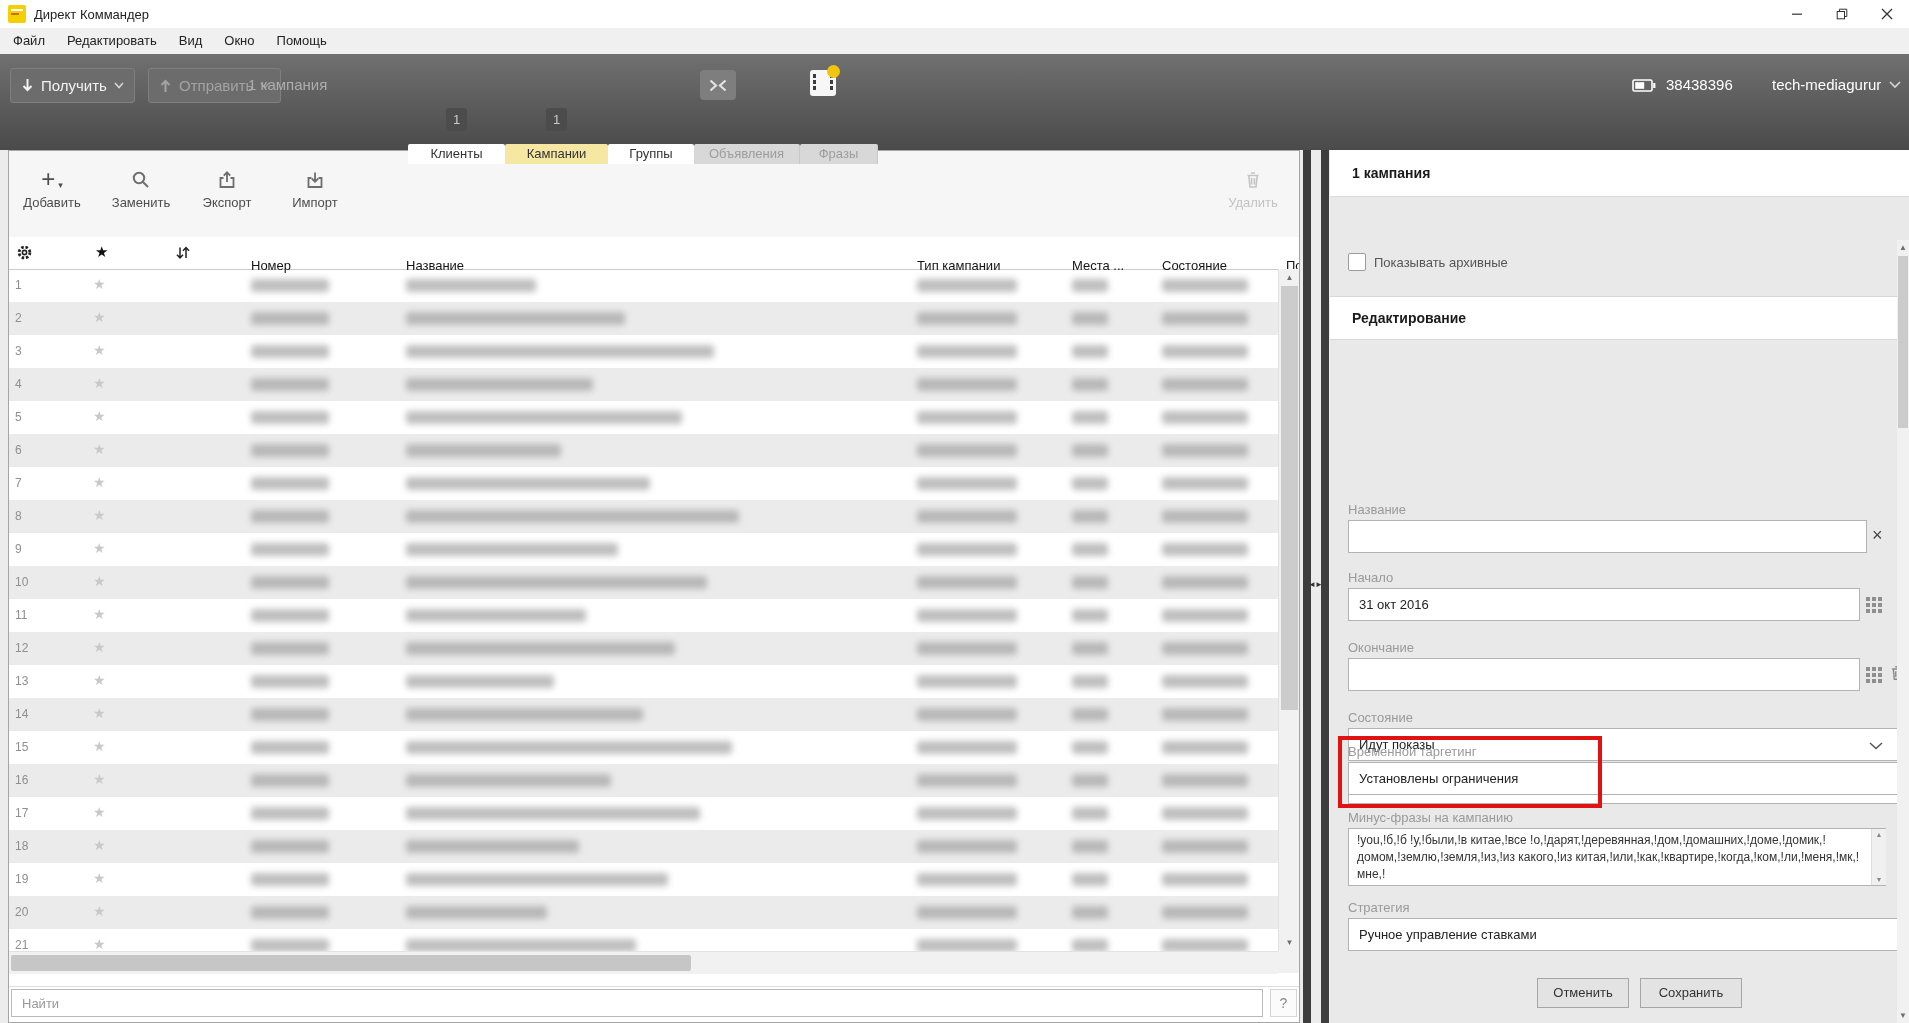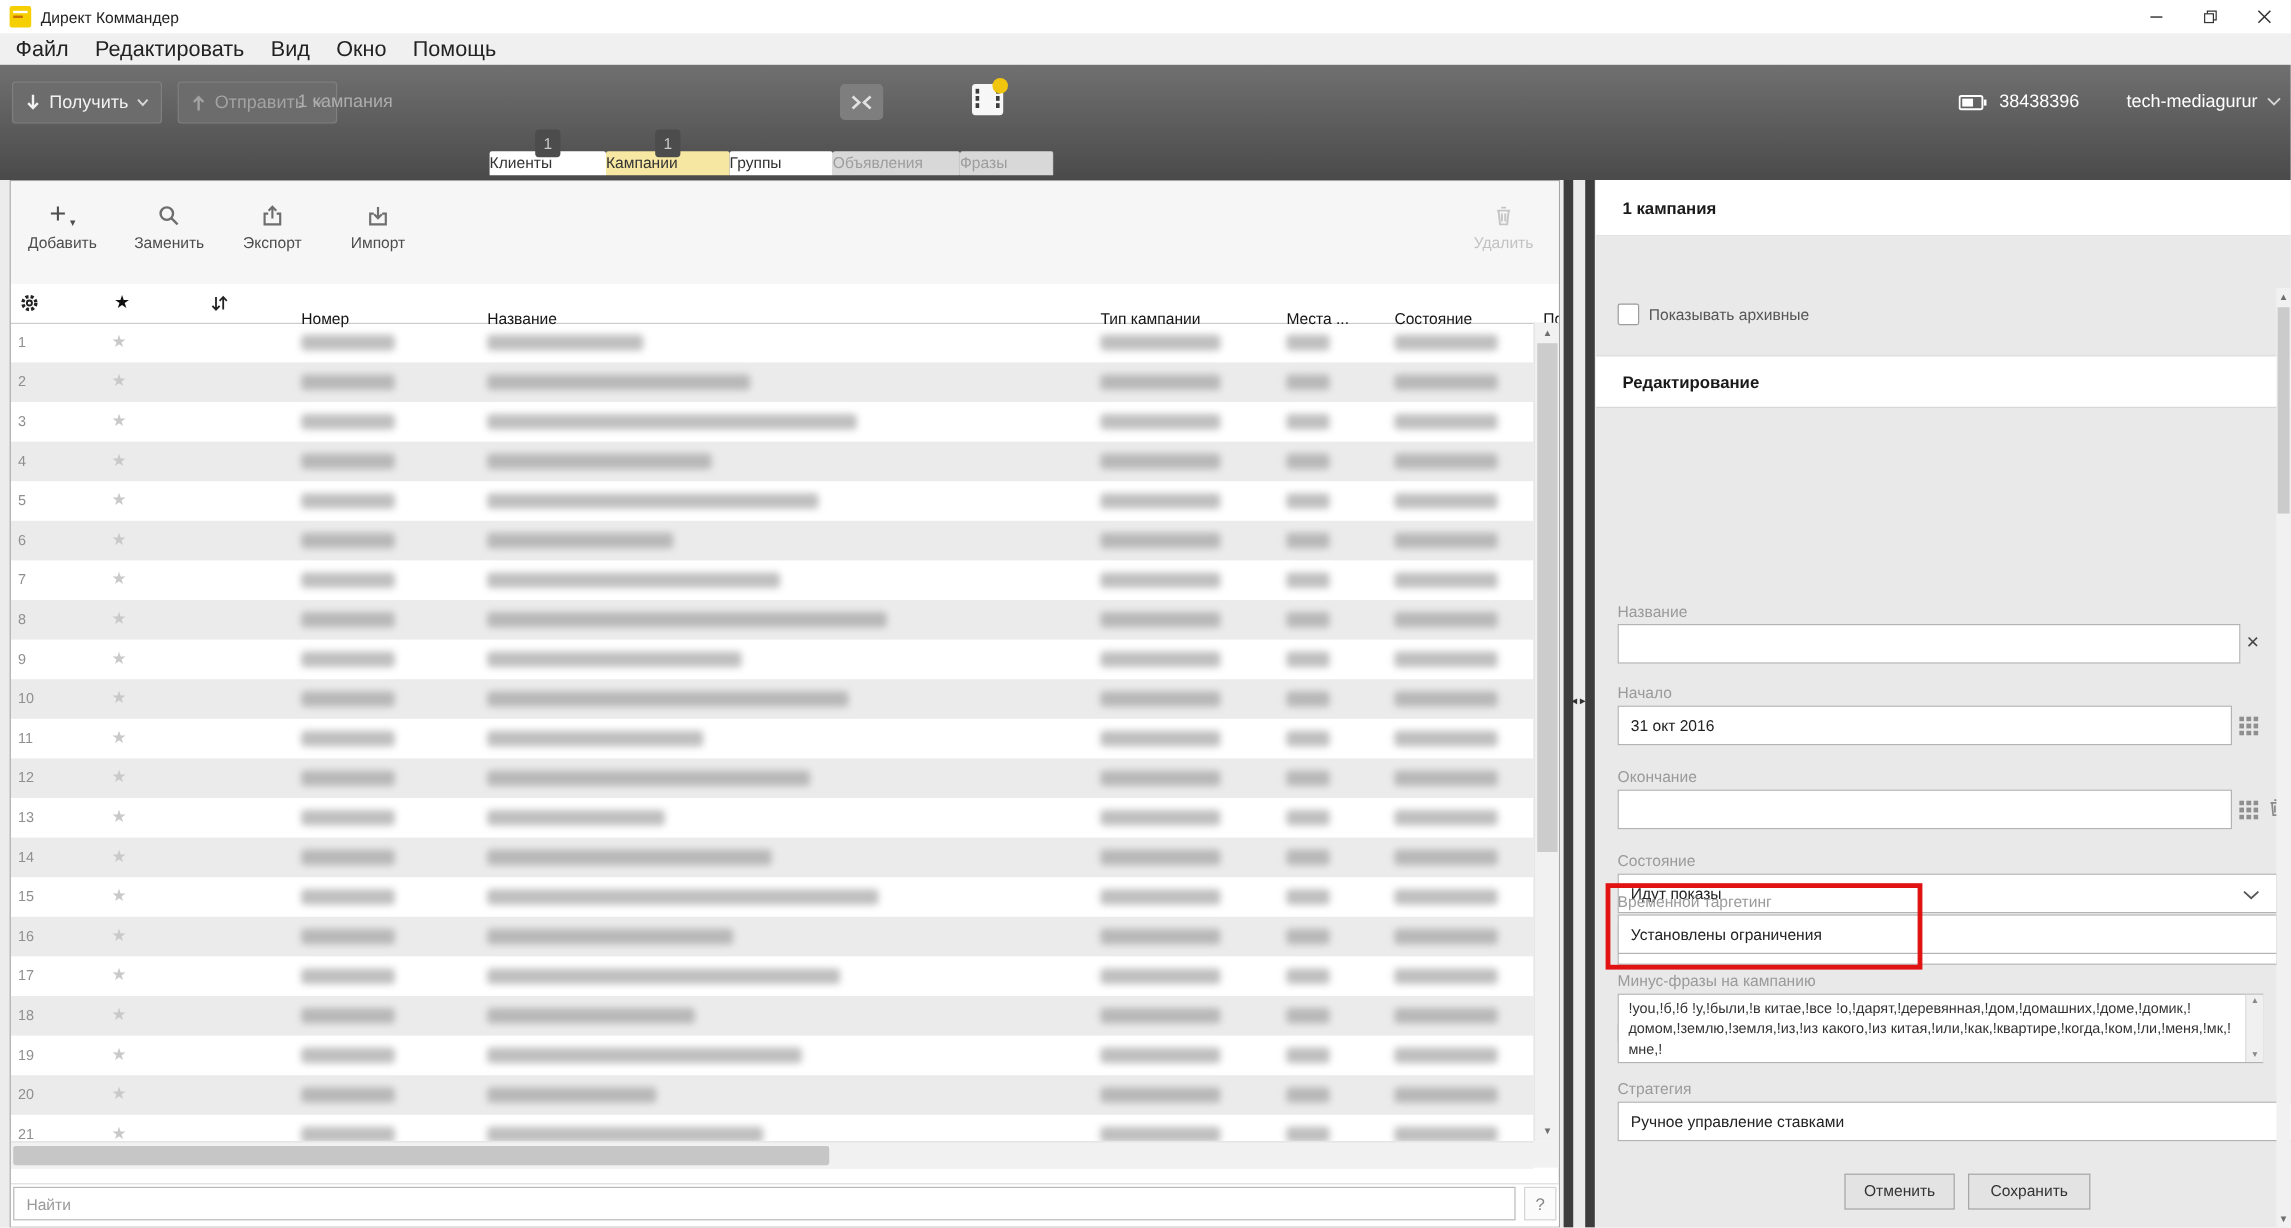--- a/index.html
+++ b/index.html
@@ -7,41 +7,41 @@
        font-family:"Liberation Sans",sans-serif;-webkit-font-smoothing:antialiased}
   
   .titlebar{position:absolute;left:0;top:0;width:1909px;height:28px;background:#fff}
   .appicon{position:absolute;left:8px;top:5px;width:18px;height:18px;background:#f6cf00;border-radius:2px}
   .appicon:before{content:"";position:absolute;left:3px;top:4px;width:12px;height:2px;background:#fff}
   .appicon:after{content:"";position:absolute;left:3px;top:8px;width:8px;height:2px;background:#c96e00}
   .apptitle{position:absolute;left:34px;top:7px;font-size:13px;color:#222}
   .winbtn{position:absolute;top:0;width:45px;height:28px;display:flex;align-items:center;justify-content:center}
   
   .menubar{position:absolute;left:0;top:28px;width:1909px;height:26px;background:#f0f0f0;border-bottom:1px solid #e3e3e3}
-  .menuitem{display:inline-block;padding:0 11px;font-size:18px;line-height:26px;color:#222}
+  .menuitem{display:inline-block;padding:0 11px;font-size:13px;line-height:26px;color:#222}
   .menuitem:first-child{margin-left:2px}
   
   .darkband{position:absolute;left:0;top:54px;width:1909px;height:96px;background:linear-gradient(#707070,#4a4a4a)}
   .dbtn{position:absolute;top:14px;height:33px;display:inline-flex;align-items:center;gap:7px;
         background:#6c6c6c;border:1px solid #7f7f7f;border-radius:3px;padding:0 10px;font-size:15px;color:#f2f2f2}
   .dbtn.disabled{color:#a3a3a3}
   .sel-label{position:absolute;left:248px;top:22px;font-size:15px;color:#adadad}
   .collapsebtn{position:absolute;left:700px;top:16px;width:36px;height:30px;background:#7e7e7e;border-radius:4px;
         display:flex;align-items:center;justify-content:center}
   .filmicon{position:absolute;left:810px;top:14px;width:28px;height:28px}
   .filmrect{position:absolute;left:0;top:2px;width:26px;height:26px;background:#f7f7f7;border-radius:3px}
   .filmrect i{position:absolute;width:3px;height:4px;background:#3c3c3c}
   .filmdot{position:absolute;left:17px;top:-3px;width:13px;height:13px;border-radius:50%;background:#f1c40e}
   .points{position:absolute;left:1666px;top:22px;font-size:15px;color:#fff}
   .account{position:absolute;left:1772px;top:22px;font-size:15px;color:#fff;display:flex;align-items:center;gap:8px}
   .batticon{position:absolute;left:1632px;top:25px}
   
   .badge{position:absolute;top:108px;width:21px;height:23px;background:#4c4c4c;border-radius:3px;
          color:#c9c9c9;font-size:13px;text-align:center;line-height:23px;z-index:3}
-  .tab{position:absolute;top:126px;height:20px;line-height:20px;text-align:left;font-size:13px;
+  .tab{position:absolute;top:144px;height:20px;line-height:20px;text-align:center;font-size:13px;
        border-radius:2px 2px 0 0;z-index:3;box-sizing:border-box}
   .tab.normal{background:#fff;color:#333}
   .tab.active{background:#f6e7a2;color:#333}
   .tab.disabled{background:#d8d8d8;color:#9d9d9d;border-right:1px solid #c8c8c8}
   
   .lpanel{position:absolute;left:8px;top:150px;width:1292px;height:873px;background:#fff;
           border:1px solid #a5a5a5;box-sizing:border-box;overflow:hidden}
   .ltoolbar{position:absolute;left:0;top:0;width:100%;height:86px;background:#f6f6f6}
   .tbtn{position:absolute;top:13px;width:78px;height:62px;display:flex;flex-direction:column;align-items:center;
         gap:5px;font-size:13px;color:#4d4d4d}

